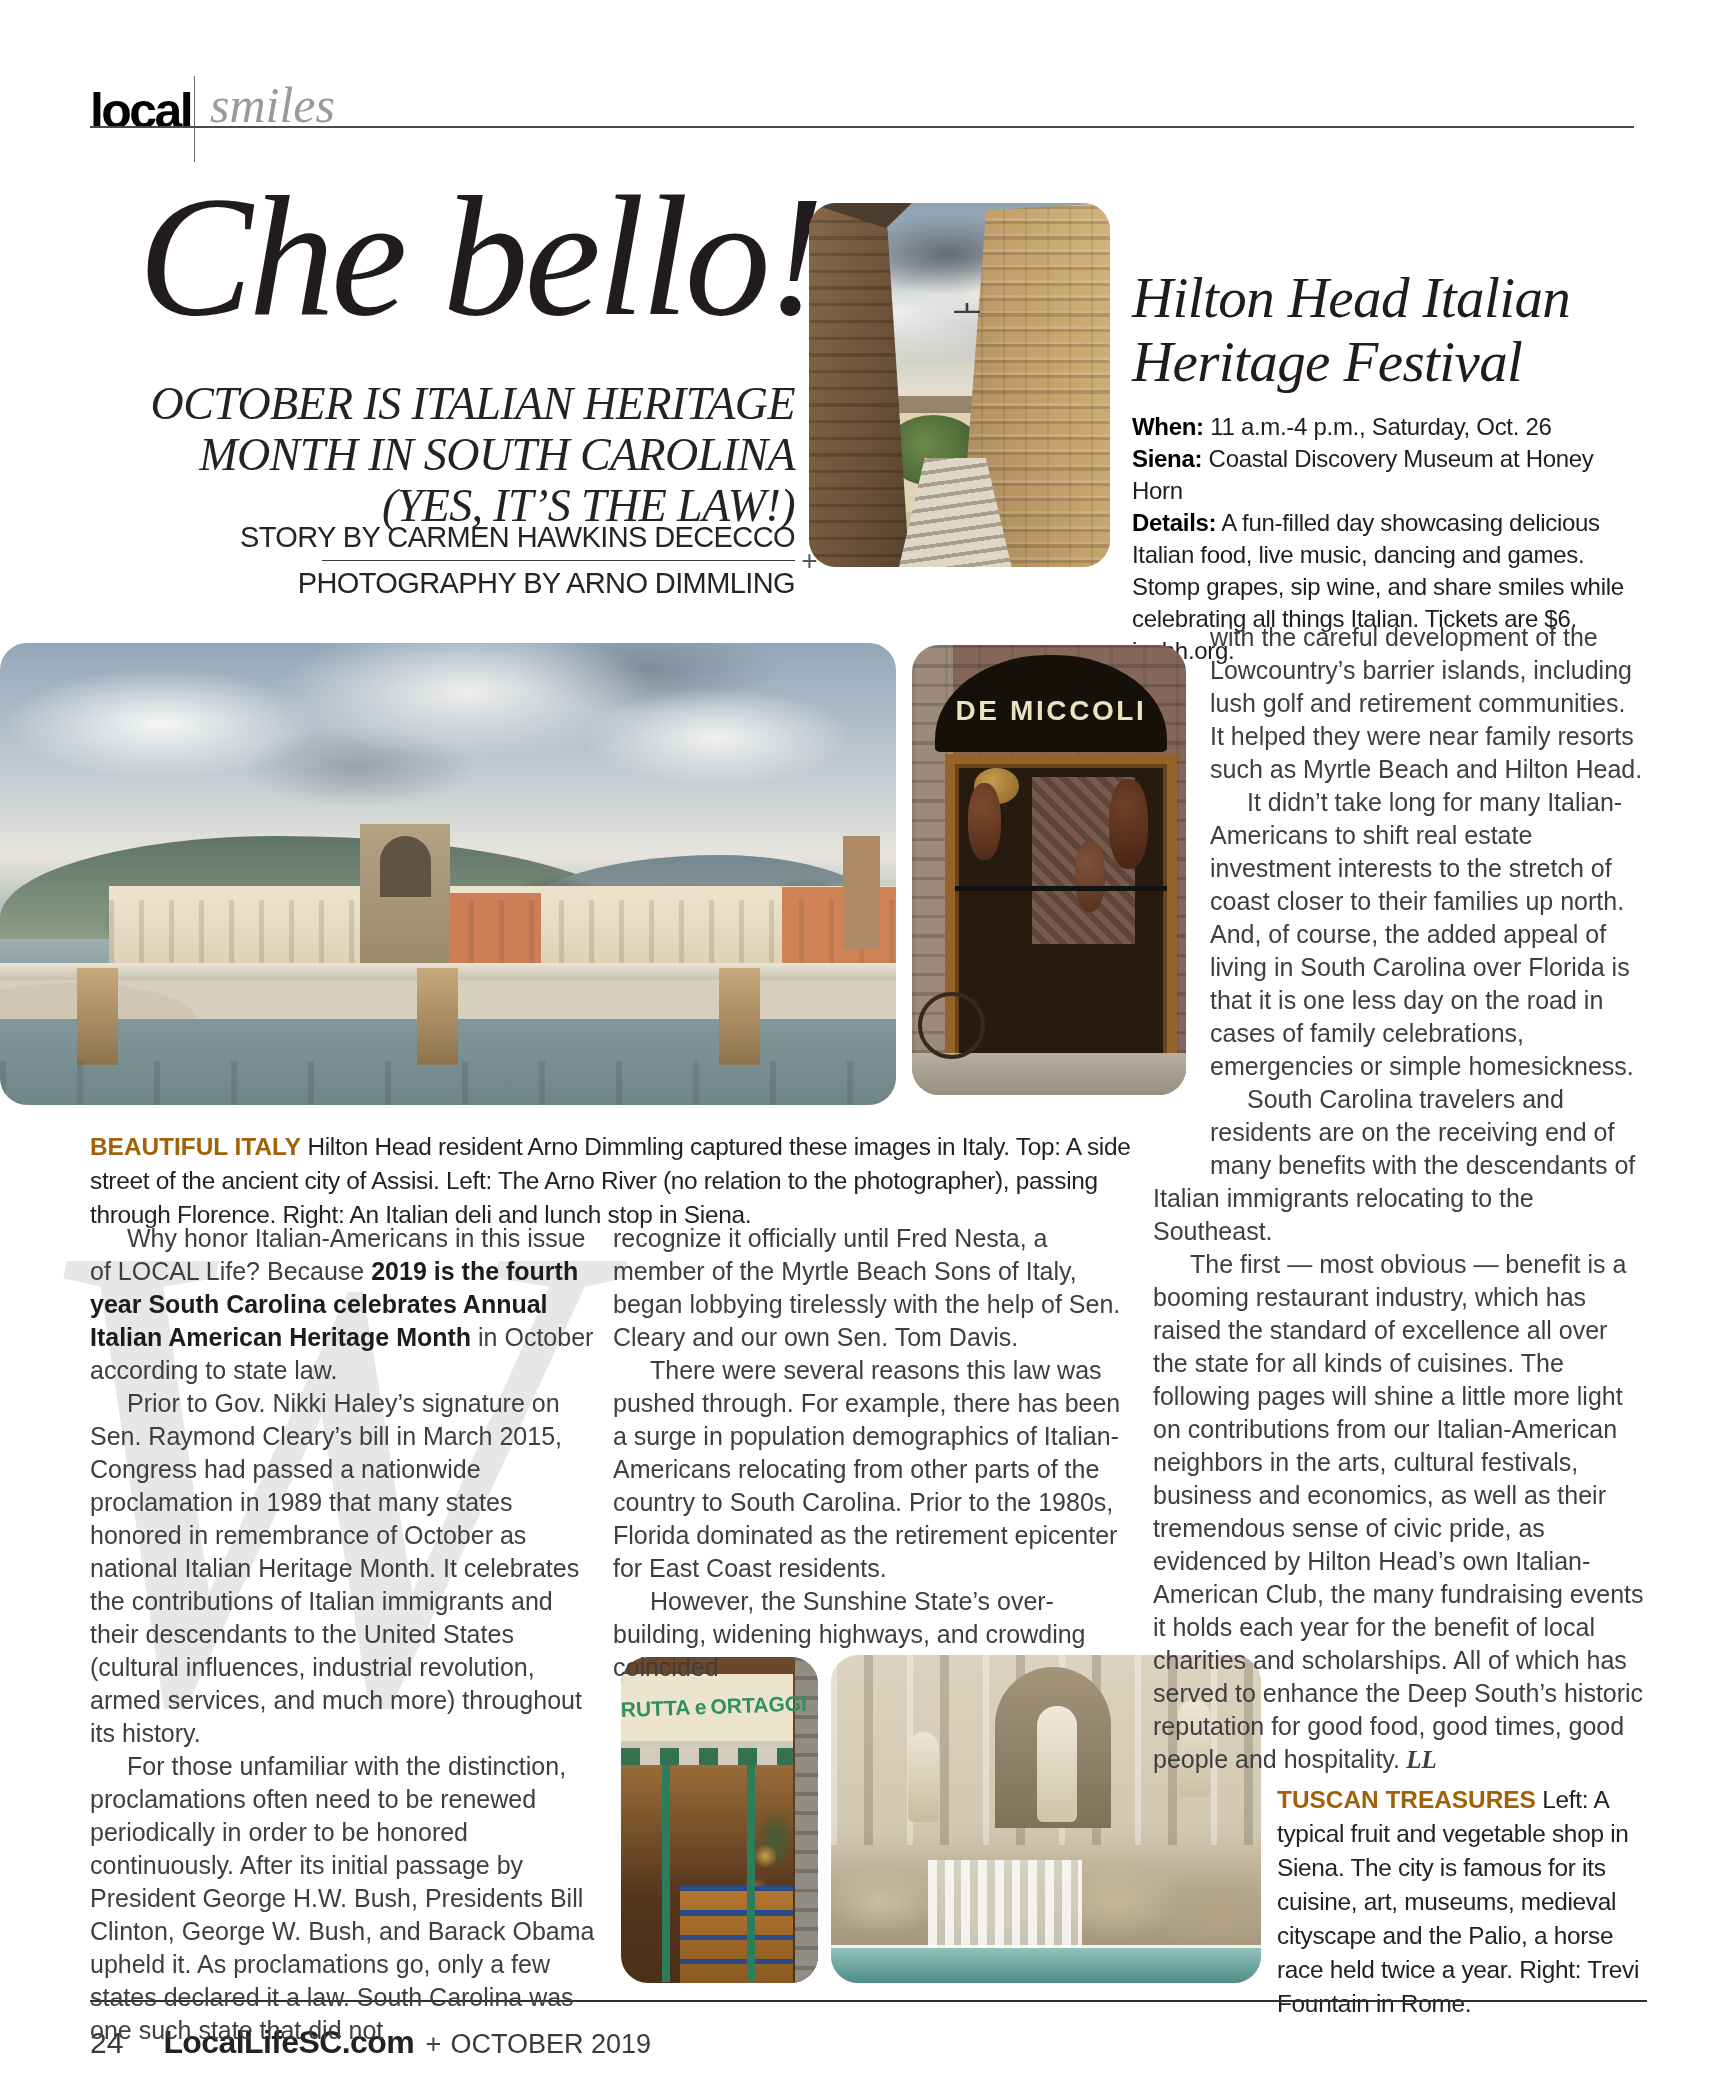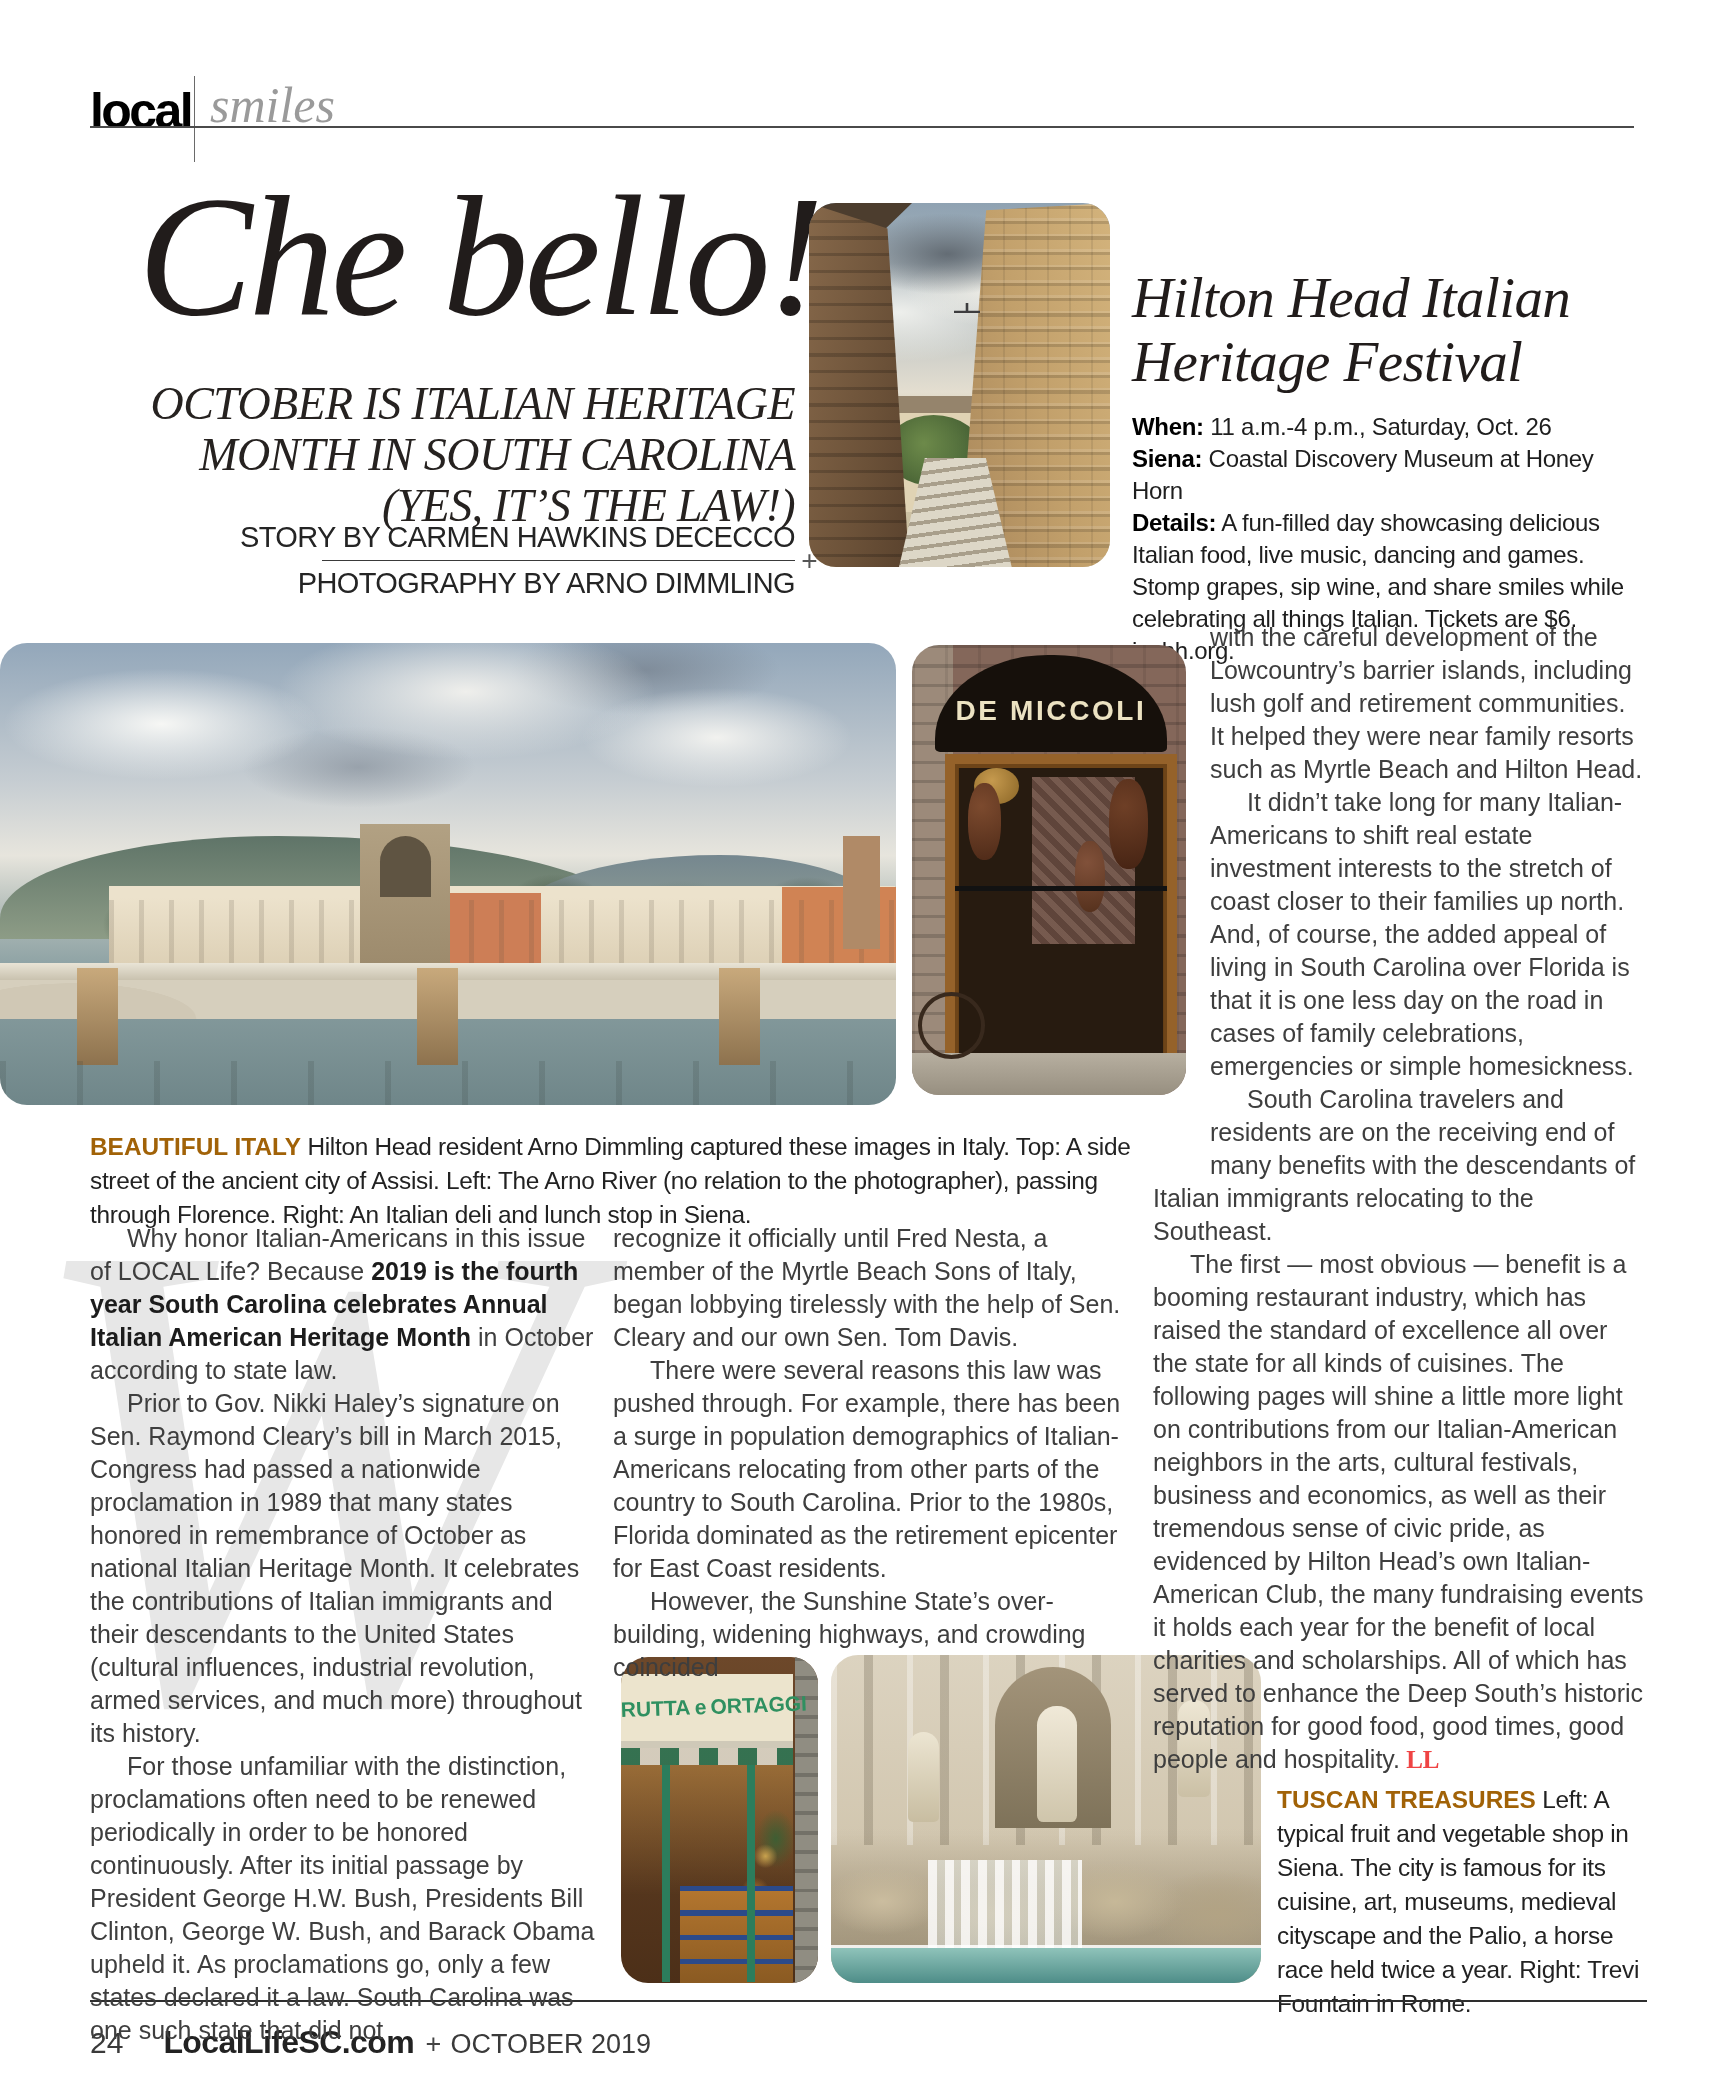--- a/index.html
+++ b/index.html
@@ -193,21 +193,21 @@
   .watermark{left:19.3px;top:1139px;font-family:"Liberation Serif",serif;font-style:italic;
     font-size:669px;line-height:1;color:#e7e7e7;z-index:0;}
   .col{position:absolute;z-index:1;font-size:25px;line-height:33px;color:#3e3e3e;}
   .col p{margin:0;}
   .col p.ind{text-indent:37px;}
   .col .bold{font-weight:700;color:#1c1c1c;}
   .col-1{left:90px;top:1222px;width:510px;}
   .col-2{left:613px;top:1222px;width:510px;}
   .col-3{left:1153px;top:621px;width:493px;}
   .col3-spacer{float:left;width:57px;height:552px;}
-  .endmark{font-family:"Liberation Serif",serif;color:#ef4444;font-weight:700;}
+  .endmark{font-family:"Liberation Serif",serif;font-style:italic;color:#404040;font-weight:700;}
 
   
   .footer-rule{left:90px;top:2000px;width:1557px;height:1.9px;background:#2e2e2e;}
   .footer{left:90px;top:2024px;width:1557px;display:flex;align-items:baseline;gap:0;}
   .footer .pg{font-size:30px;color:#3a3a3a;}
   .footer .site{margin-left:40px;font-size:32px;font-weight:700;color:#222;letter-spacing:-0.6px;}
   .footer .sep{margin-left:11.6px;font-size:27px;color:#444;}
   .footer .issue{margin-left:9px;font-size:27px;color:#3a3a3a;letter-spacing:0;}
 </style>
 </head>

